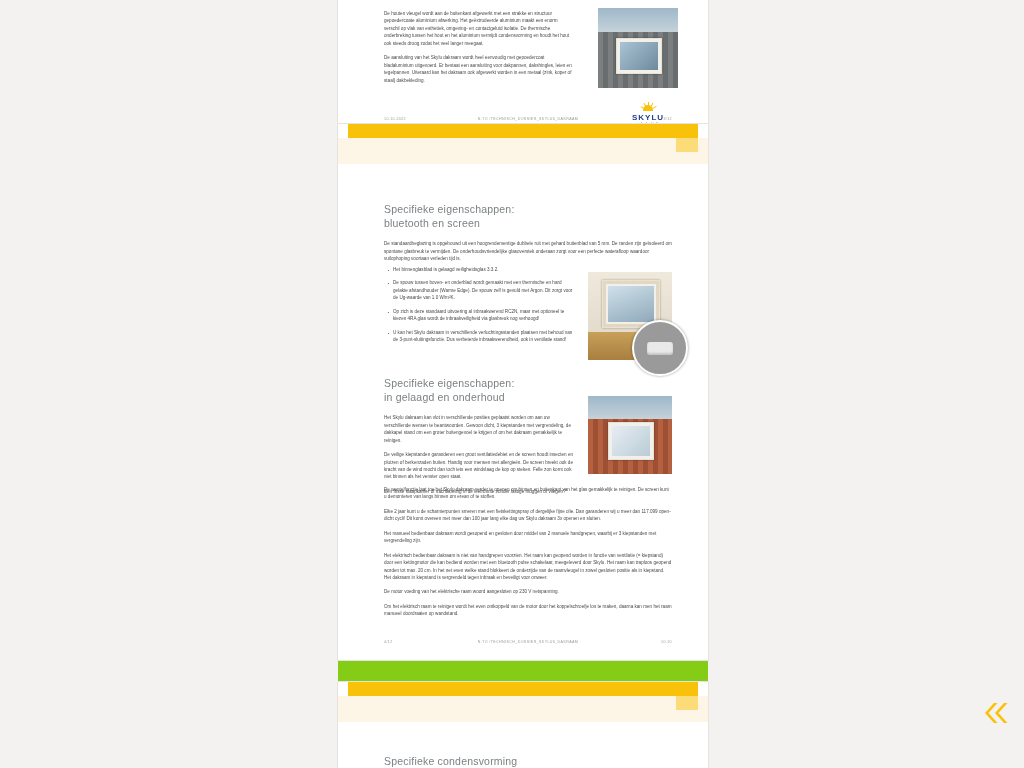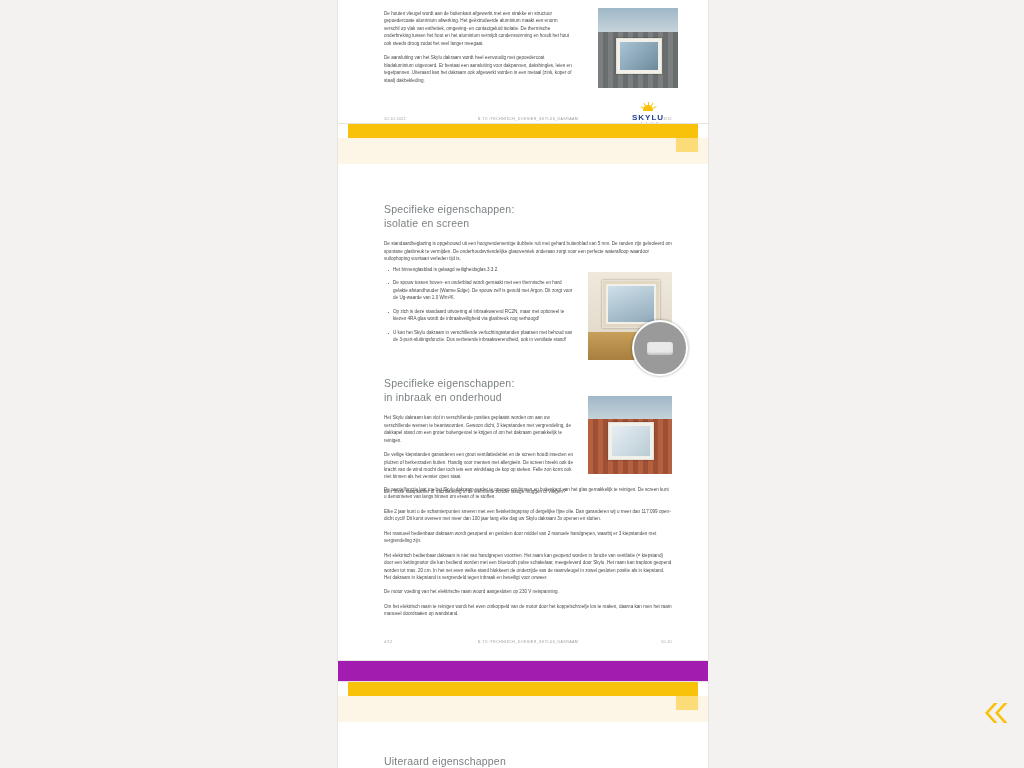--- a/index.html
+++ b/index.html
@@ -8,21 +8,21 @@
     background: #ffffff;
     width: 1024px;
     height: 768px;
     overflow: hidden;
     font-family: "Liberation Sans", sans-serif;
   }
   #viewer {
     position: relative;
     width: 1024px;
     height: 768px;
-    background: #a21caf;
+    background: #84cc16;
     overflow: hidden;
   }
   
   .gutter {
     position: absolute;
     top: 0;
     bottom: 0;
     background: #f3f2f0;
   }
   .gutter.left  { left: 0;   width: 338px; }
@@ -240,21 +240,21 @@
   </div>
 
   <div class="page" id="page4">
     <div class="yellow-band"></div>
     <div class="cream-band"></div>
     <div class="cream-tab"></div>
 
     <div class="content" style="top:78px;">
       <h2 class="sec">
         <span>Specifieke eigenschappen:</span>
-        <span class="l2">isolatie en screen</span>
+        <span class="l2">bluetooth en screen</span>
       </h2>
       <div class="col-full">
         <p class="body">De standaardbeglazing is opgebouwd uit een hoogrendementige dubbele ruit met gehard buitenblad van 5 mm. De randen zijn geïsoleerd om spontane glasbreuk te vermijden. De onderhoudsvriendelijke glasoverstek onderaan zorgt voor een perfecte waterafloop waardoor vuilophoping voortaan verleden tijd is.</p>
       </div>
     </div>
 
     <div class="content" style="top:142px;">
       <div class="col-left">
         <ul class="bullets">
           <li>Het binnenglasblad is gelaagd veiligheidsglas 3.3.2.</li>
@@ -273,21 +273,21 @@
       </div>
       <div style="position:absolute;left:0;right:0;bottom:0;height:28px;background:linear-gradient(#c8a05a,#a87f3e);"></div>
     </div>
     <div class="callout" style="left:294px; top:196px;">
       <div class="hw"></div>
     </div>
 
     <div class="content" style="top:252px;">
       <h2 class="sec">
         <span>Specifieke eigenschappen:</span>
-        <span class="l2">in inbraak en onderhoud</span>
+        <span class="l2">in gelaagd en onderhoud</span>
       </h2>
       <div class="col-left">
         <p class="body">Het Skylu dakraam kan vlot in verschillende posities geplaatst worden om aan uw verschillende wensen te beantwoorden. Gewoon dicht, 3 kiepstanden met vergrendeling, de dakkapel stand om een groter buitengevoel te krijgen of om het dakraam gemakkelijk te reinigen.</p>
         <p class="body">De veilige kiepstanden garanderen een groot ventilatiedebiet en de screen houdt insecten en pluizen of berkenzaden buiten. Handig voor mensen met allergieën. De screen breekt ook de kracht van de wind mocht dan toch iets een windvlaag de kop op steken. Felle zon komt ook niet binnen als het venster open staat.</p>
         <p class="body">Een frisse slaapkamer of nachtkoeling in de leefruimte zonder lastige muggen of vliegen?</p>
       </div>
     </div>
 
     <div class="photo" style="left:250px; top:272px; width:84px; height:78px;">
       <div class="sky"></div>
@@ -314,21 +314,21 @@
       <span class="f-right">10.10</span>
     </div>
   </div>
 
   <div class="page" id="page5">
     <div class="yellow-band"></div>
     <div class="cream-band"></div>
     <div class="cream-tab"></div>
     <div class="content" style="top:72px;">
       <h2 class="sec">
-        <span>Uiteraard eigenschappen</span>
+        <span>Specifieke condensvorming</span>
       </h2>
     </div>
   </div>
 
   <div class="collapse">
     <svg width="26" height="22" viewBox="0 0 26 22" xmlns="http://www.w3.org/2000/svg">
       <path d="M12 1 L3 11 L12 21 L15.5 21 L6.5 11 L15.5 1 Z" fill="#f9c20a"></path>
       <path d="M22 1 L13 11 L22 21 L25.5 21 L16.5 11 L25.5 1 Z" fill="#f9c20a"></path>
     </svg>
   </div>

